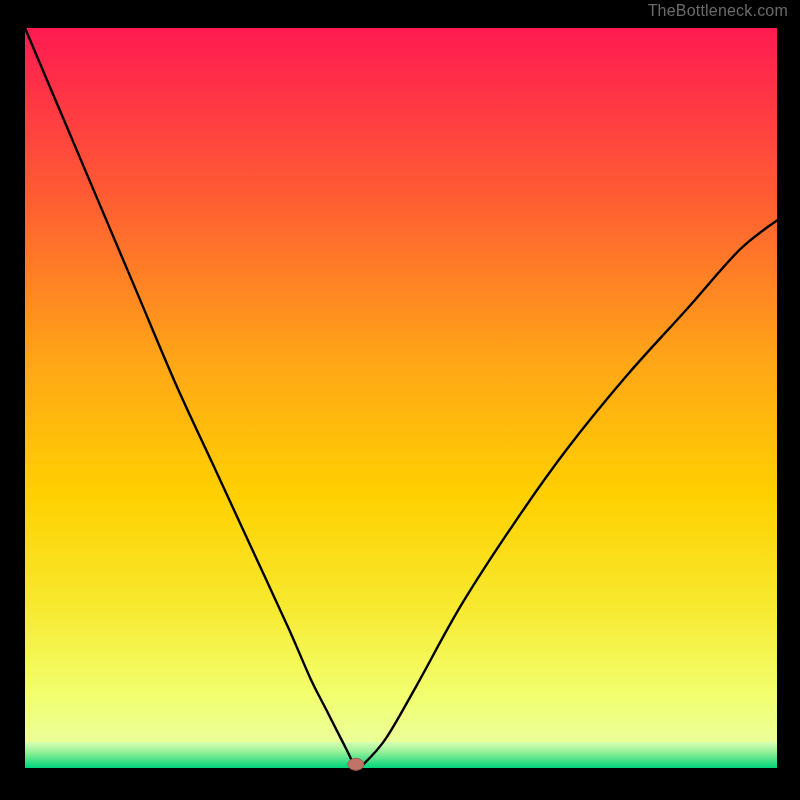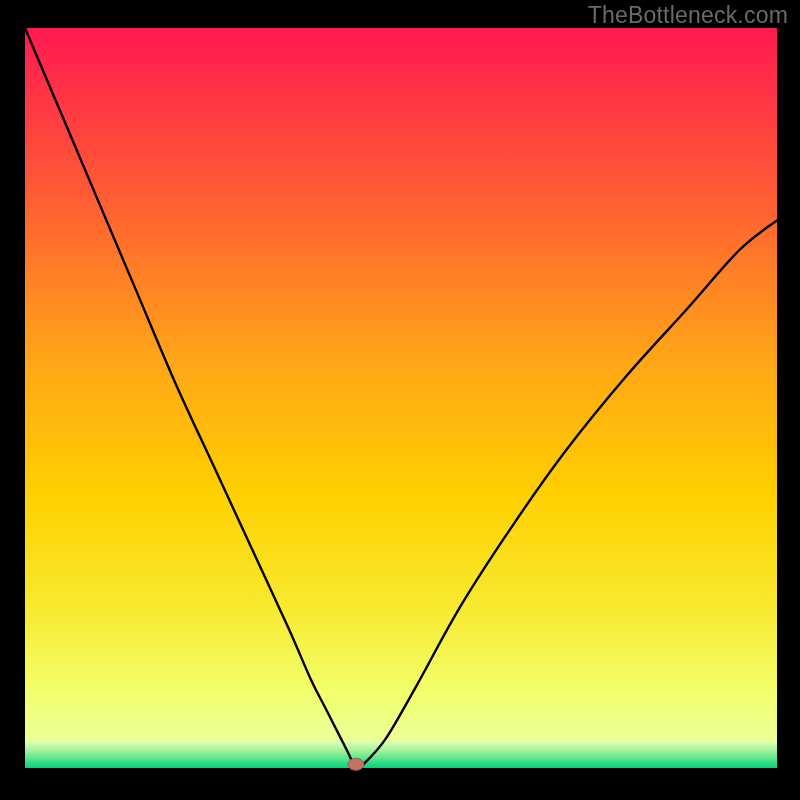--- a/index.html
+++ b/index.html
@@ -15,21 +15,21 @@
     position: relative;
     width: 800px;
     height: 800px;
     background: #000;
   }
   .watermark {
     position: absolute;
     top: 2px;
     right: 12px;
     color: #6a6a6a;
-    font-size: 23px;
+    font-size: 16px;
     letter-spacing: 0.2px;
     font-weight: 400;
     z-index: 4;
   }
   svg {
     display: block;
   }
 </style>
 </head>
 <body>

